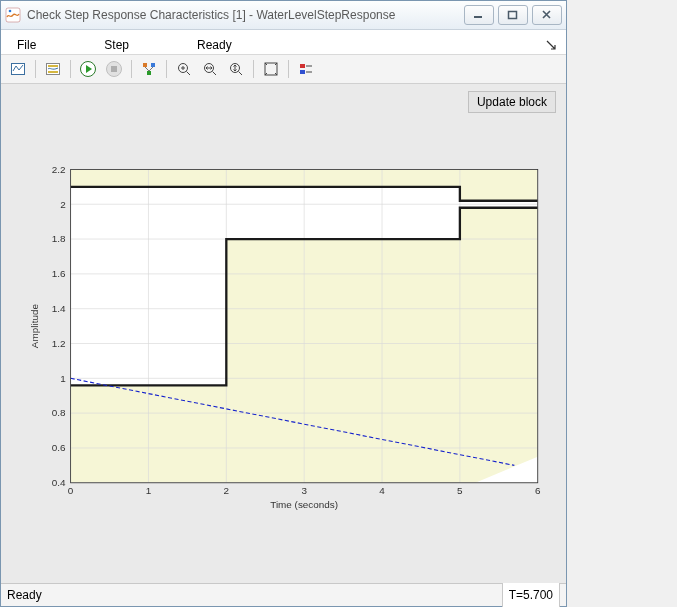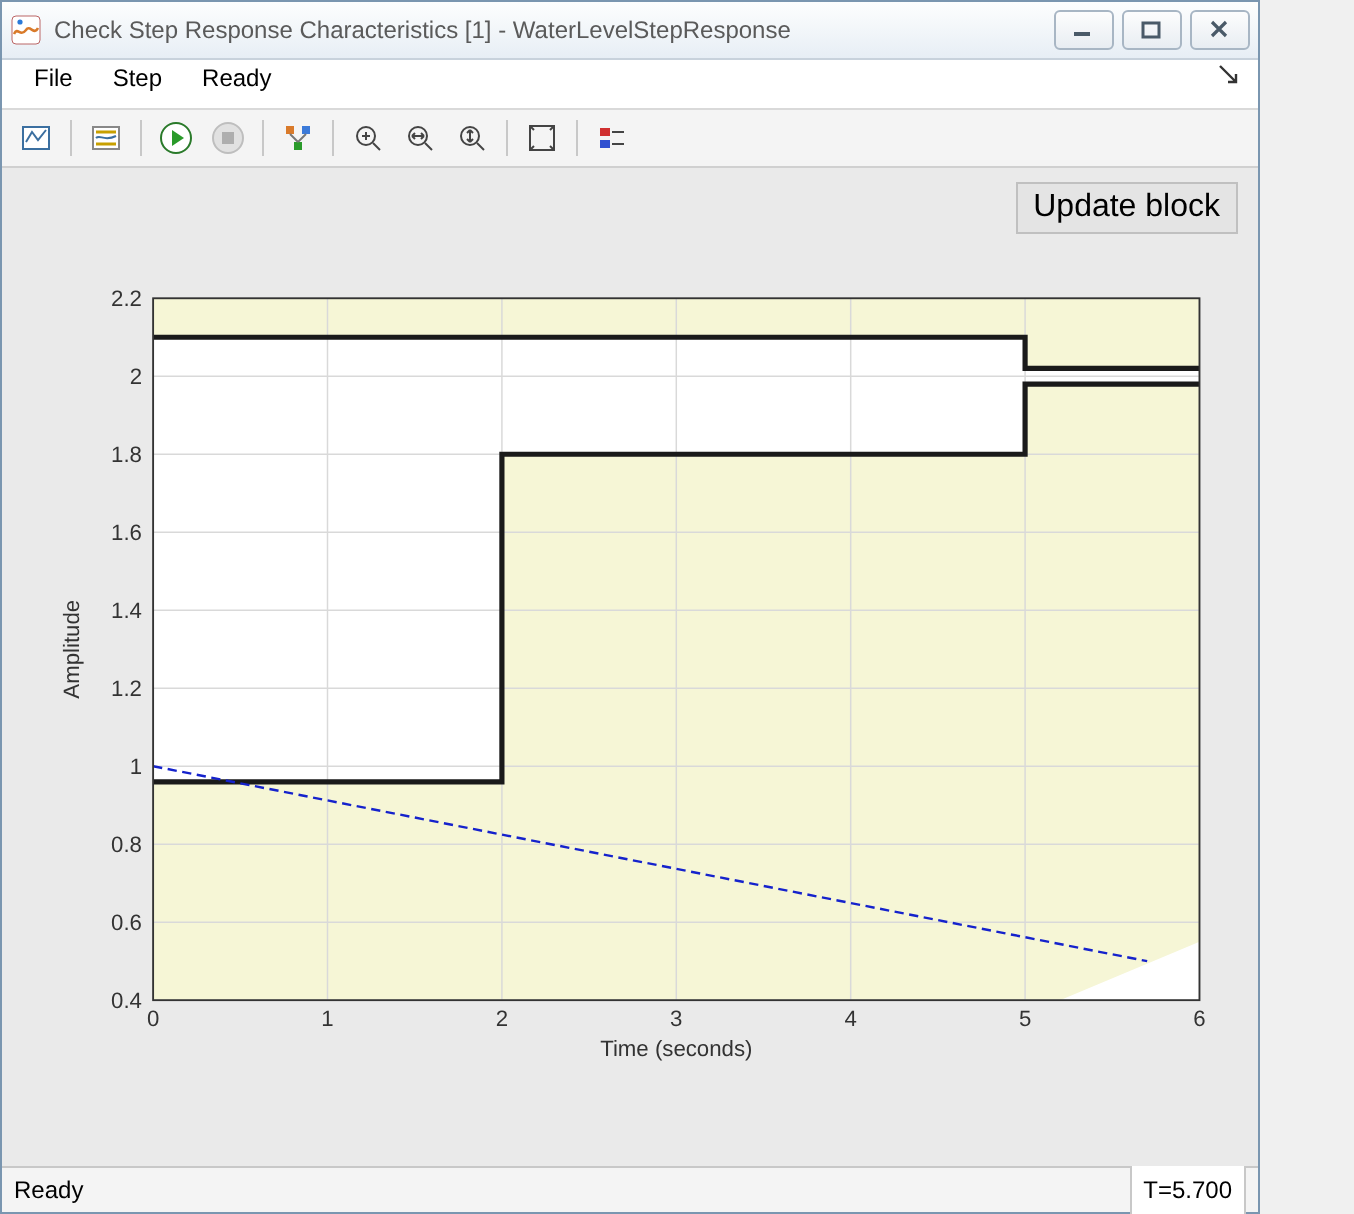--- a/index.html
+++ b/index.html
@@ -6,21 +6,21 @@
     margin: 0;
     padding: 0;
     width: 677px;
     height: 607px;
     font-family: "Segoe UI", Tahoma, sans-serif;
     font-size: 12px;
     background: #f0f0f0;
     overflow: hidden;
   }
   .window {
-    width: 630px;
+    width: 567px;
     height: 607px;
     background: #f0f0f0;
     border: 1px solid #7a96b0;
     box-sizing: border-box;
     display: flex;
     flex-direction: column;
   }
   .titlebar {
     height: 28px;
     background: linear-gradient(#fdfefe, #e7eef5);
@@ -49,24 +49,25 @@
     border-radius: 3px;
     background: linear-gradient(#fdfdfd, #e8edf2);
     display: flex;
     align-items: center;
     justify-content: center;
     color: #4a5a68;
   }
   .menubar {
     height: 24px;
     display: flex;
-    align-items: flex-start;
+    align-items: flex-end;
     padding: 0 6px;
     background: #fff;
     border-bottom: 1px solid #d9d9d9;
+    gap: 48px;
   }
   .menu-item {
     padding: 2px 10px;
     border-radius: 2px;
   }
   .menu-dock {
     margin-left: auto;
     font-size: 10px;
     color: #333;
     padding: 2px 4px;
@@ -100,21 +101,21 @@
     position: relative;
     background: #eaeaea;
   }
   .update-btn {
     position: absolute;
     top: 7px;
     right: 10px;
     background: #e4e4e4;
     border: 1px solid #c0c0c0;
     padding: 3px 8px;
-    font-size: 16px;
+    font-size: 12px;
   }
   .plot-wrap {
     position: absolute;
     left: 20px;
     right: 20px;
     top: 40px;
     bottom: 30px;
     background: #eaeaea;
   }
   .statusbar {

